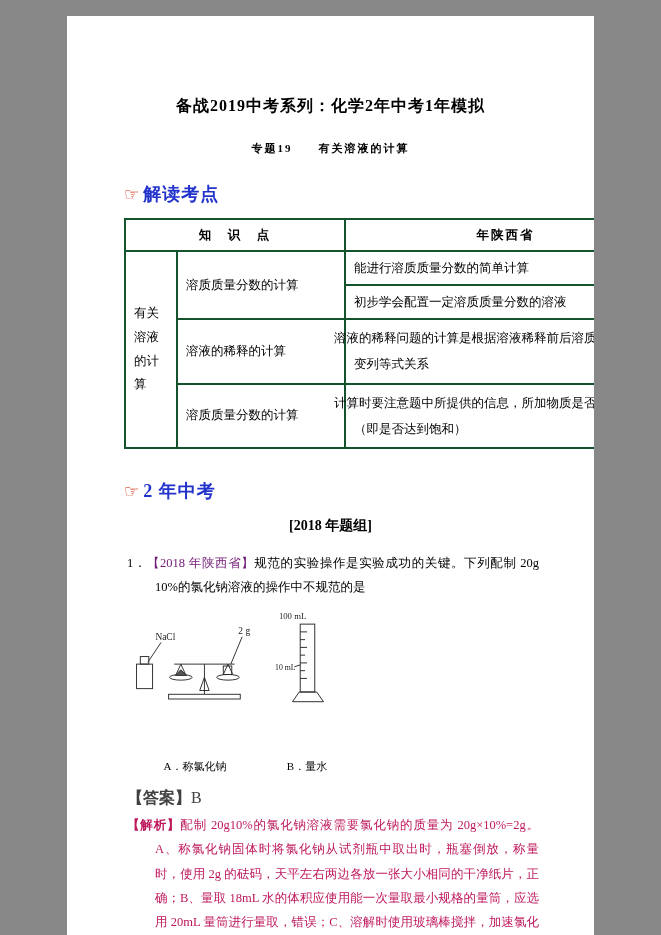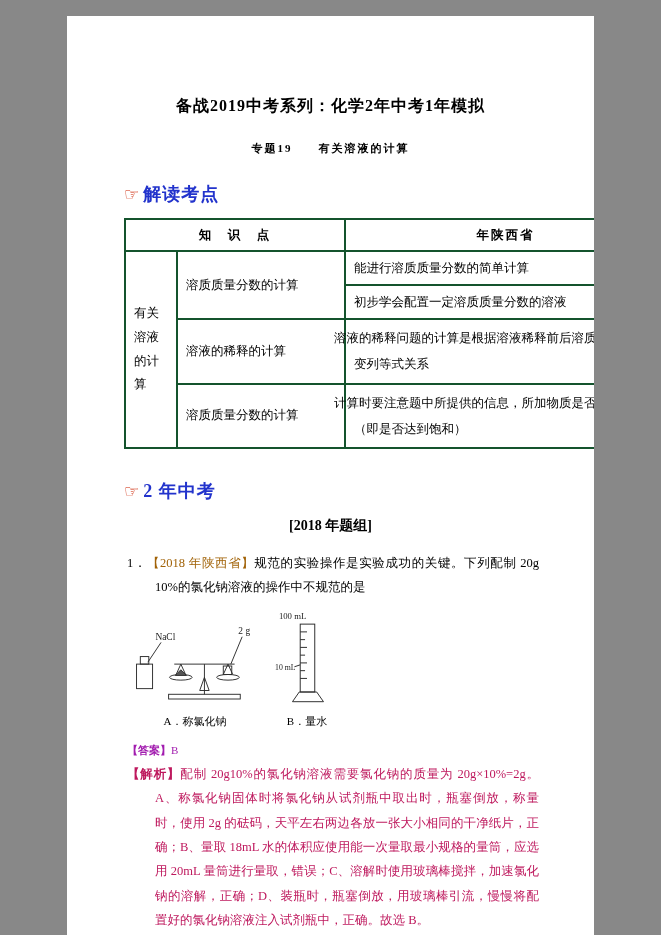--- a/index.html
+++ b/index.html
@@ -34,30 +34,30 @@
   td.note-cell  { height: 34px; }
   td.note-wrap  { padding-left: 28px; text-indent: -20px; line-height: 2.1; height: 62px; }
   .section-head.second { margin-top: 30px; }
   .group-title {
     margin-top: 14px; text-align: center; font-size: 14px; font-weight: bold;
   }
   .question {
     margin: 16px 55px 0 60px; font-size: 12.5px; line-height: 1.95;
     padding-left: 28px; text-indent: -28px; text-align: justify;
   }
-  .q-source { color: #a16207; }
+  .q-source { color: #701a75; }
   .figure-row {
     margin: 8px 0 0 62px; display: flex; align-items: flex-end; gap: 14px;
     width: 400px;
   }
-  .fig-cell { display: flex; flex-direction: column; align-items: center; }
+  .fig-cell { display: flex; flex-direction: column; align-items: center; gap: 45px; }
   .fig-cell svg { display: block; }
   .fig-caption { font-size: 11px; margin-top: 2px; white-space: nowrap; }
   .svgtext { font-family: "Liberation Serif", serif; fill: #222; }
-  .answer-line { margin: 14px 0 0 60px; font-size: 11px; color: #a21caf; }
+  .answer-line { margin: 14px 0 0 60px; font-size: 16px; color: #404040; }
   .answer-label, .analysis-label { font-weight: bold; }
   .analysis {
     margin: 4px 55px 0 60px; font-size: 12.5px; line-height: 1.95;
     color: #be185d; padding-left: 28px; text-indent: -28px; text-align: justify;
   }
 </style>
 </head>
 <body>
 
 <div class="page">

